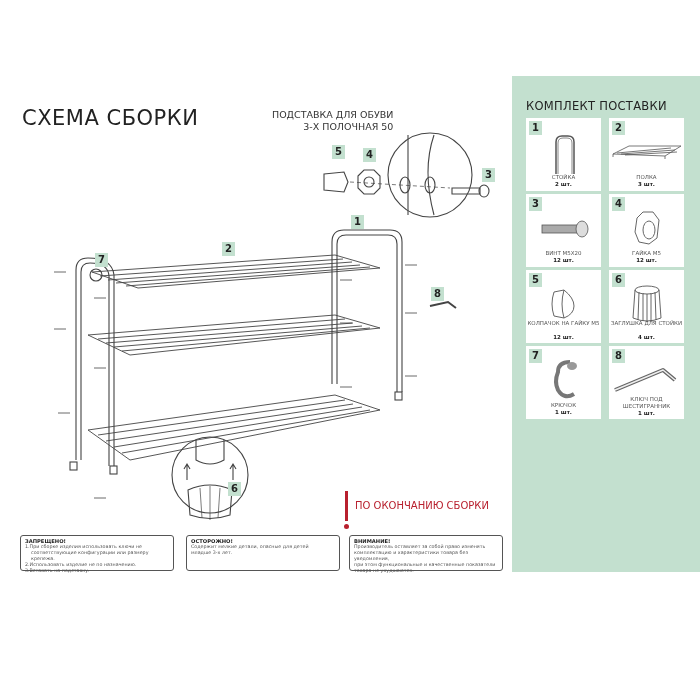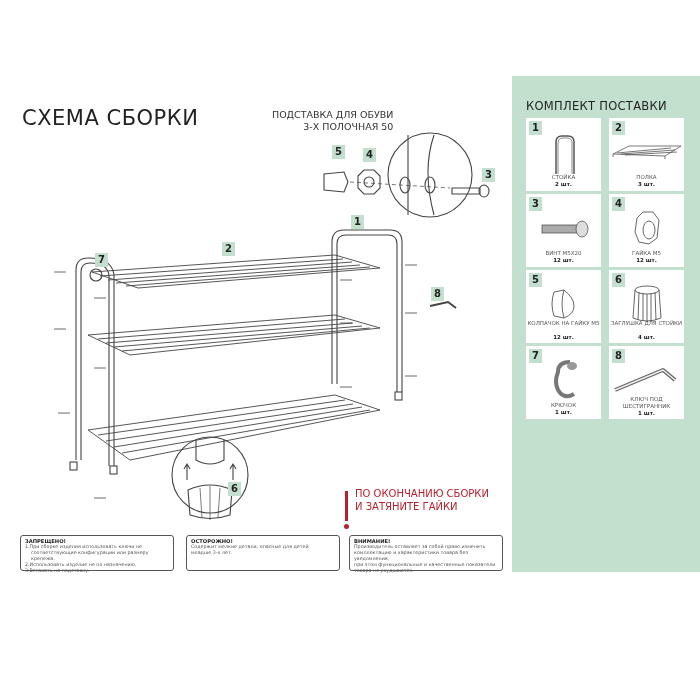--- a/index.html
+++ b/index.html
@@ -9,21 +9,21 @@
   .title { position: absolute; left: 22px; top: 106px; font-family: "DejaVu Sans", sans-serif; font-weight: normal; font-size: 21px; color: #222; letter-spacing: 0.5px; }
   .subtitle { position: absolute; left: 272px; top: 109px; font-size: 9.5px; line-height: 12px; color: #333; text-align: right; }
 
   .diagram { position: absolute; left: 50px; top: 130px; width: 460px; height: 400px; }
 
   .badge { position: absolute; background: #c3e0cf; color: #222; font-weight: bold; font-size: 10px; width: 13px; height: 14px; text-align: center; line-height: 14px; }
 
   .red-note { position: absolute; left: 345px; top: 487px; }
   .red-bar { position: absolute; left: 0; top: 4px; width: 3px; height: 30px; background: #b8202e; }
   .red-dot { position: absolute; left: -1px; top: 37px; width: 5px; height: 5px; border-radius: 50%; background: #b8202e; }
-  .red-lines { position: absolute; left: 10px; top: 0; width: 200px; color: #b8202e; font-size: 10px; line-height: 13px; }
+  .red-lines { position: absolute; left: 10px; top: 12px; width: 200px; color: #b8202e; font-size: 10px; line-height: 13px; }
 
   .warn { position: absolute; top: 535px; height: 36px; border: 1px solid #555; border-radius: 3px; padding: 2px 4px; font-size: 4.8px; line-height: 6px; color: #555; }
   .warn .wt { font-weight: bold; color: #222; font-size: 5.2px; }
 
   .panel { position: absolute; left: 512px; top: 76px; width: 188px; height: 496px; background: #c3e0cf; }
   .panel-title { position: absolute; left: 14px; top: 23px; font-size: 11.5px; color: #222; letter-spacing: 0.3px; white-space: nowrap; }
   .card { position: absolute; width: 75px; background: #fff; }
   .card .num { position: absolute; left: 3px; top: 3px; width: 13px; height: 14px; background: #c3e0cf; font-weight: bold; font-size: 10px; text-align: center; line-height: 14px; color: #222; }
   .card .pic { position: absolute; left: 0; top: 14px; width: 75px; height: 42px; }
   .card .nm { position: absolute; left: 0; width: 75px; text-align: center; font-size: 5.5px; line-height: 7px; color: #555; text-transform: uppercase; }
@@ -125,21 +125,20 @@
   <div class="badge" style="left:45px;top:123px;">7</div>
   <div class="badge" style="left:381px;top:157px;">8</div>
   <div class="badge" style="left:178px;top:352px;">6</div>
 </div>
 
 <div class="red-note">
   <div class="red-bar"></div>
   <div class="red-dot"></div>
   <div class="red-lines">
     <div>ПО ОКОНЧАНИЮ СБОРКИ</div>
-    <div>И ЗАТЯНИТЕ ГАЙКИ</div>
   </div>
 </div>
 
 <div class="warn" style="left:20px;width:154px;">
   <div class="wt">ЗАПРЕЩЕНО!</div>
   <div>1.При сборке изделия использовать ключи не</div>
   <div style="padding-left:6px;">соответствующие конфигурации или размеру крепежа.</div>
   <div>2.Использовать изделие не по назначению.</div>
   <div>3.Вставать на подставку.</div>
 </div>

